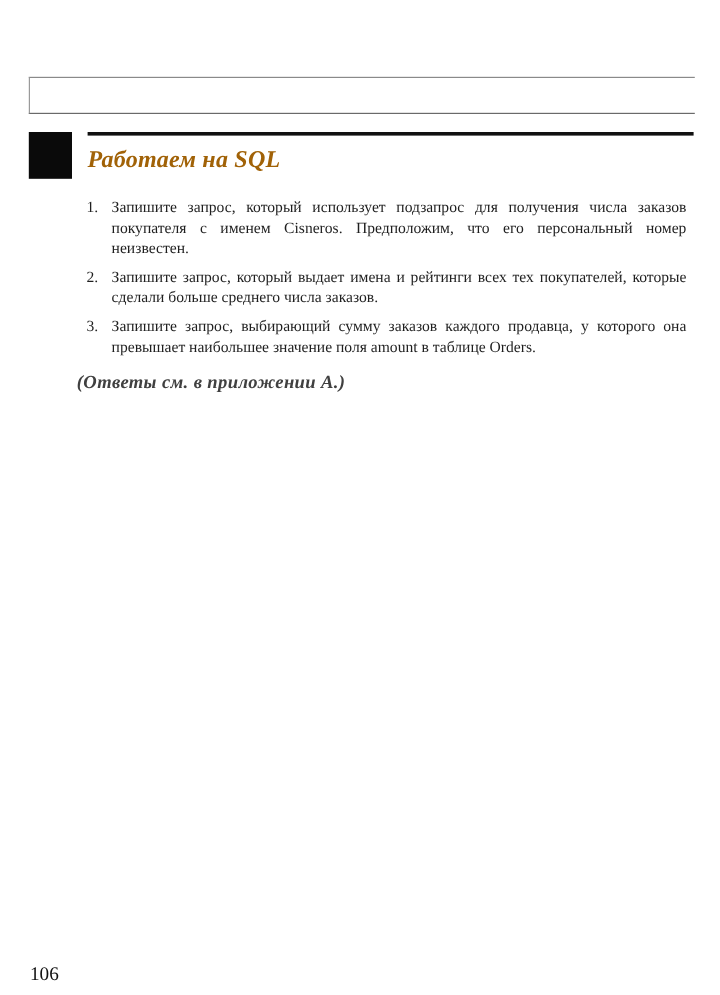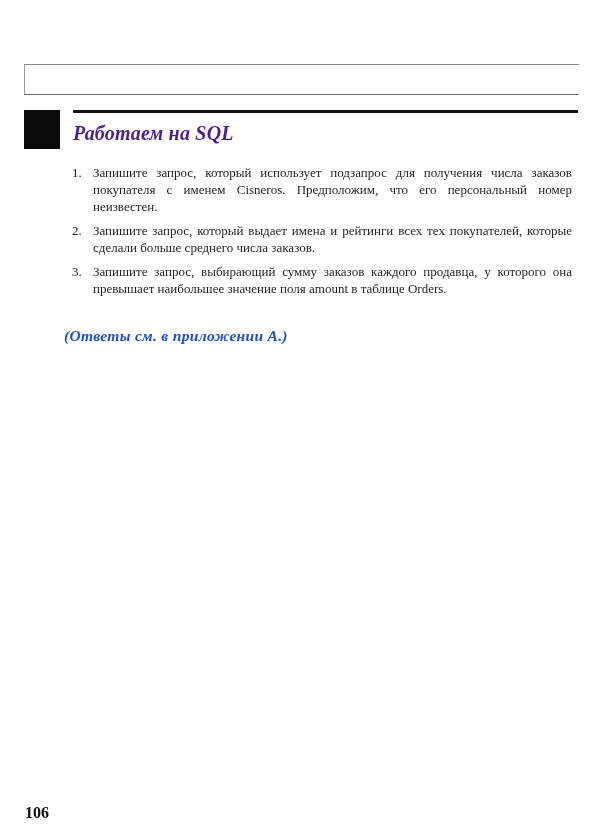--- a/index.html
+++ b/index.html
@@ -3,29 +3,29 @@
   <meta charset="utf-8">
   <style>
     html, body { margin: 0; padding: 0; background: #ffffff; }
     body { width: 600px; height: 829px; position: relative; overflow: hidden;
            font-family: "Liberation Serif", "DejaVu Serif", serif; color: #1a1a1a; }
     .header-box { position: absolute; left: 24px; top: 64px; width: 554px; height: 29px;
                   border-top: 1px solid #8a8a8a; border-bottom: 1px solid #6a6a6a; border-left: 1px solid #9a9a9a; }
     .black-square { position: absolute; left: 24px; top: 110px; width: 36px; height: 39px; background: #0a0a0a; }
     .thick-rule { position: absolute; left: 73px; top: 110px; width: 505px; height: 3px; background: #111; }
     .section-title { position: absolute; left: 73px; top: 122px; margin: 0; font-size: 20px;
-                     font-weight: bold; font-style: italic; color: #4c1d95; letter-spacing: 0.2px; }
+                     font-weight: bold; font-style: italic; color: #a16207; letter-spacing: 0.2px; }
     .exercise-list { position: absolute; left: 72px; top: 164px; width: 500px; margin: 0; padding: 0; list-style: none; }
     .exercise-item { position: relative; padding-left: 21px; font-size: 13px; line-height: 17px;
                      margin-bottom: 7px; text-align: justify; color: #1f1f1f; }
     .exercise-num { position: absolute; left: 0; top: 0; }
-    .answers-note { position: absolute; left: 64px; top: 327px; margin: 0; font-size: 15.5px;
-                    font-weight: bold; font-style: italic; color: #1d4ed8; letter-spacing: 0.3px; }
+    .answers-note { position: absolute; left: 64px; top: 310px; margin: 0; font-size: 15.5px;
+                    font-weight: bold; font-style: italic; color: #404040; letter-spacing: 0.3px; }
     .page-number { position: absolute; left: 25px; top: 804px; margin: 0; font-size: 16px;
-                   font-weight: bold; color: #111; }
+                   font-weight: normal; color: #111; }
   </style>
 </head>
 <body>
 
 <div class="header-box"></div>
 <div class="black-square"></div>
 <div class="thick-rule"></div>
 
 <h2 class="section-title">Работаем на SQL</h2>
 

